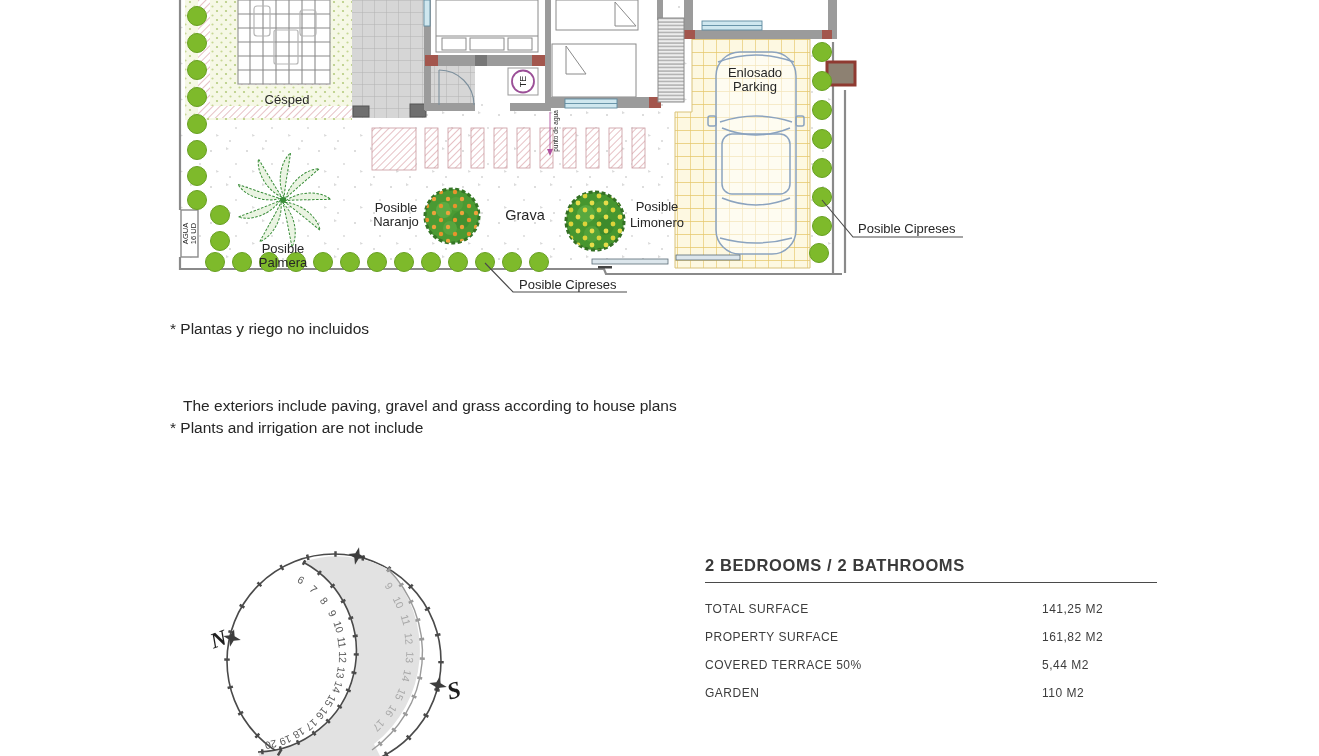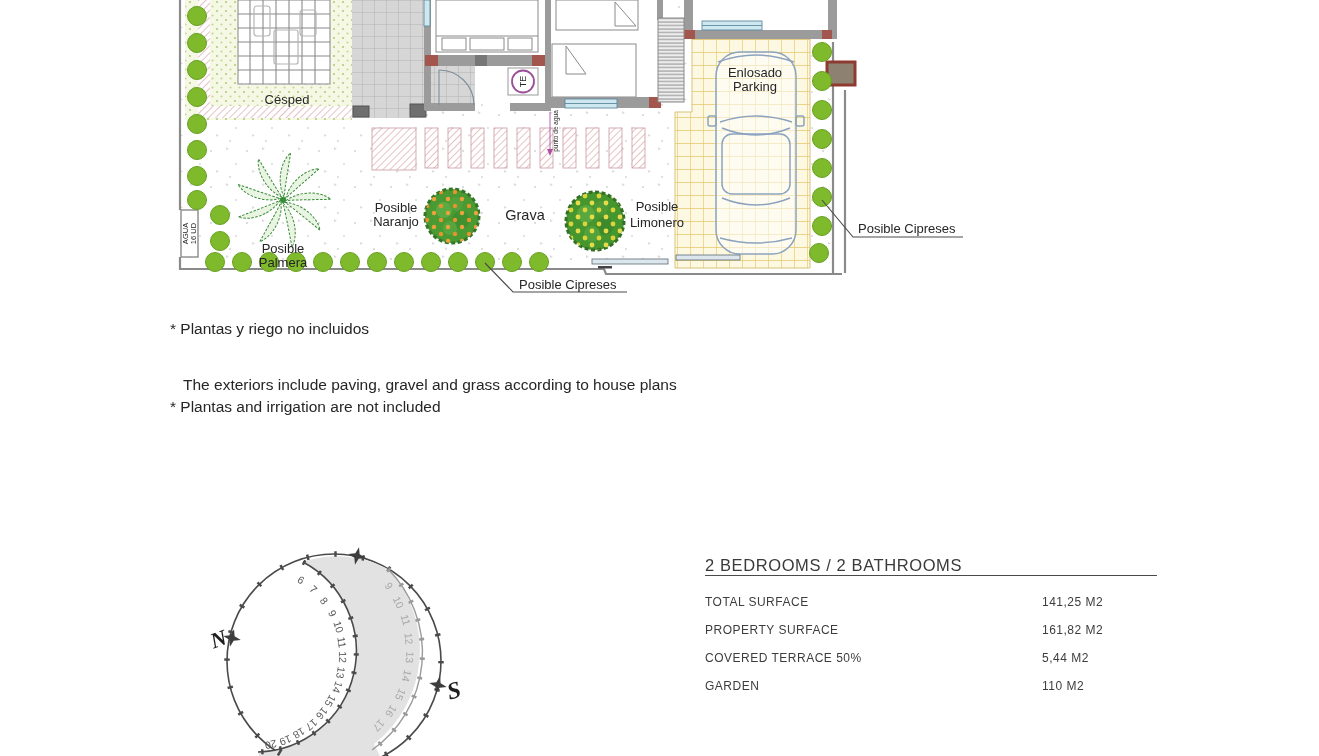--- a/index.html
+++ b/index.html
@@ -3,22 +3,22 @@
 <meta charset="utf-8">
 <style>
   html,body{margin:0;padding:0;}
   body{width:1319px;height:756px;position:relative;background:#fff;overflow:hidden;
        font-family:"Liberation Sans",sans-serif;}
   .plan-svg{position:absolute;left:170px;top:0;}
   .sun-svg{position:absolute;left:195px;top:540px;}
   .notes{position:absolute;left:170px;font-size:15.5px;line-height:21.5px;color:#262626;}
   .note-indent{padding-left:13px;}
   .specs{position:absolute;left:705px;top:556px;width:452px;color:#3d3d3d;}
-  .spec-header{font-size:16.5px;letter-spacing:.6px;color:#3a3a3a;
-               border-bottom:1.4px solid #4a4a4a;font-weight:400;}
+  .spec-header{font-size:16.5px;letter-spacing:.6px;color:#3a3a3a;padding-bottom:7px;
+               border-bottom:1.4px solid #4a4a4a;font-weight:700;}
   .spec-rows{margin-top:12px;}
   .spec-row{display:grid;grid-template-columns:337px 1fr;height:28px;align-items:center;
             font-size:12px;letter-spacing:.5px;font-weight:300;}
   text{font-family:"Liberation Sans",sans-serif;fill:#262626;}
   .lbl{font-size:13px;}
   .lbl-big{font-size:14.5px;}
   .hour{font-size:10.5px;fill:#5a5a5a;text-anchor:middle;}
   .hour-gray{font-size:10.5px;fill:#a8a8a8;text-anchor:middle;}
   .ns{font-family:"Liberation Serif",serif;font-style:italic;font-weight:bold;fill:#1e1e1e;}
 </style>
@@ -309,23 +309,23 @@
   </g>
   <g>
     <path d="M315,263 L343,292 H457" fill="none" stroke="#4a4a4a" stroke-width="1.1"></path>
     <text class="lbl" x="349" y="289" text-anchor="start">Posible Cipreses</text>
   </g>
 </svg>
 
 <div class="notes" style="top:318px">
   <div>* Plantas y riego no incluidos</div>
 </div>
-<div class="notes" style="top:374px">
+<div class="notes" style="top:395px">
   <div class="note-indent">The exteriors include paving, gravel and grass according to house plans</div>
-  <div>* Plantas and irrigation are not included</div>
+  <div>* Plants and irrigation are not include</div>
 </div>
 
 <svg class="sun-svg" width="290" height="216" viewBox="0 0 290 216">
 
   <circle cx="139" cy="121" r="107" fill="#ffffff" stroke="#4a4a4a" stroke-width="1.6"></circle>
 
   <path d="M108,22 A101,101 0 0 1 63,212 L68,226 L190,226 L179,204 A119,119 0 0 0 193,29 A107,107 0 0 0 108,22 Z" fill="#e2e2e2"></path>
 
   <circle cx="139" cy="121" r="107" fill="none" stroke="#4a4a4a" stroke-width="5.5" stroke-dasharray="2.5 25.5"></circle>
 

